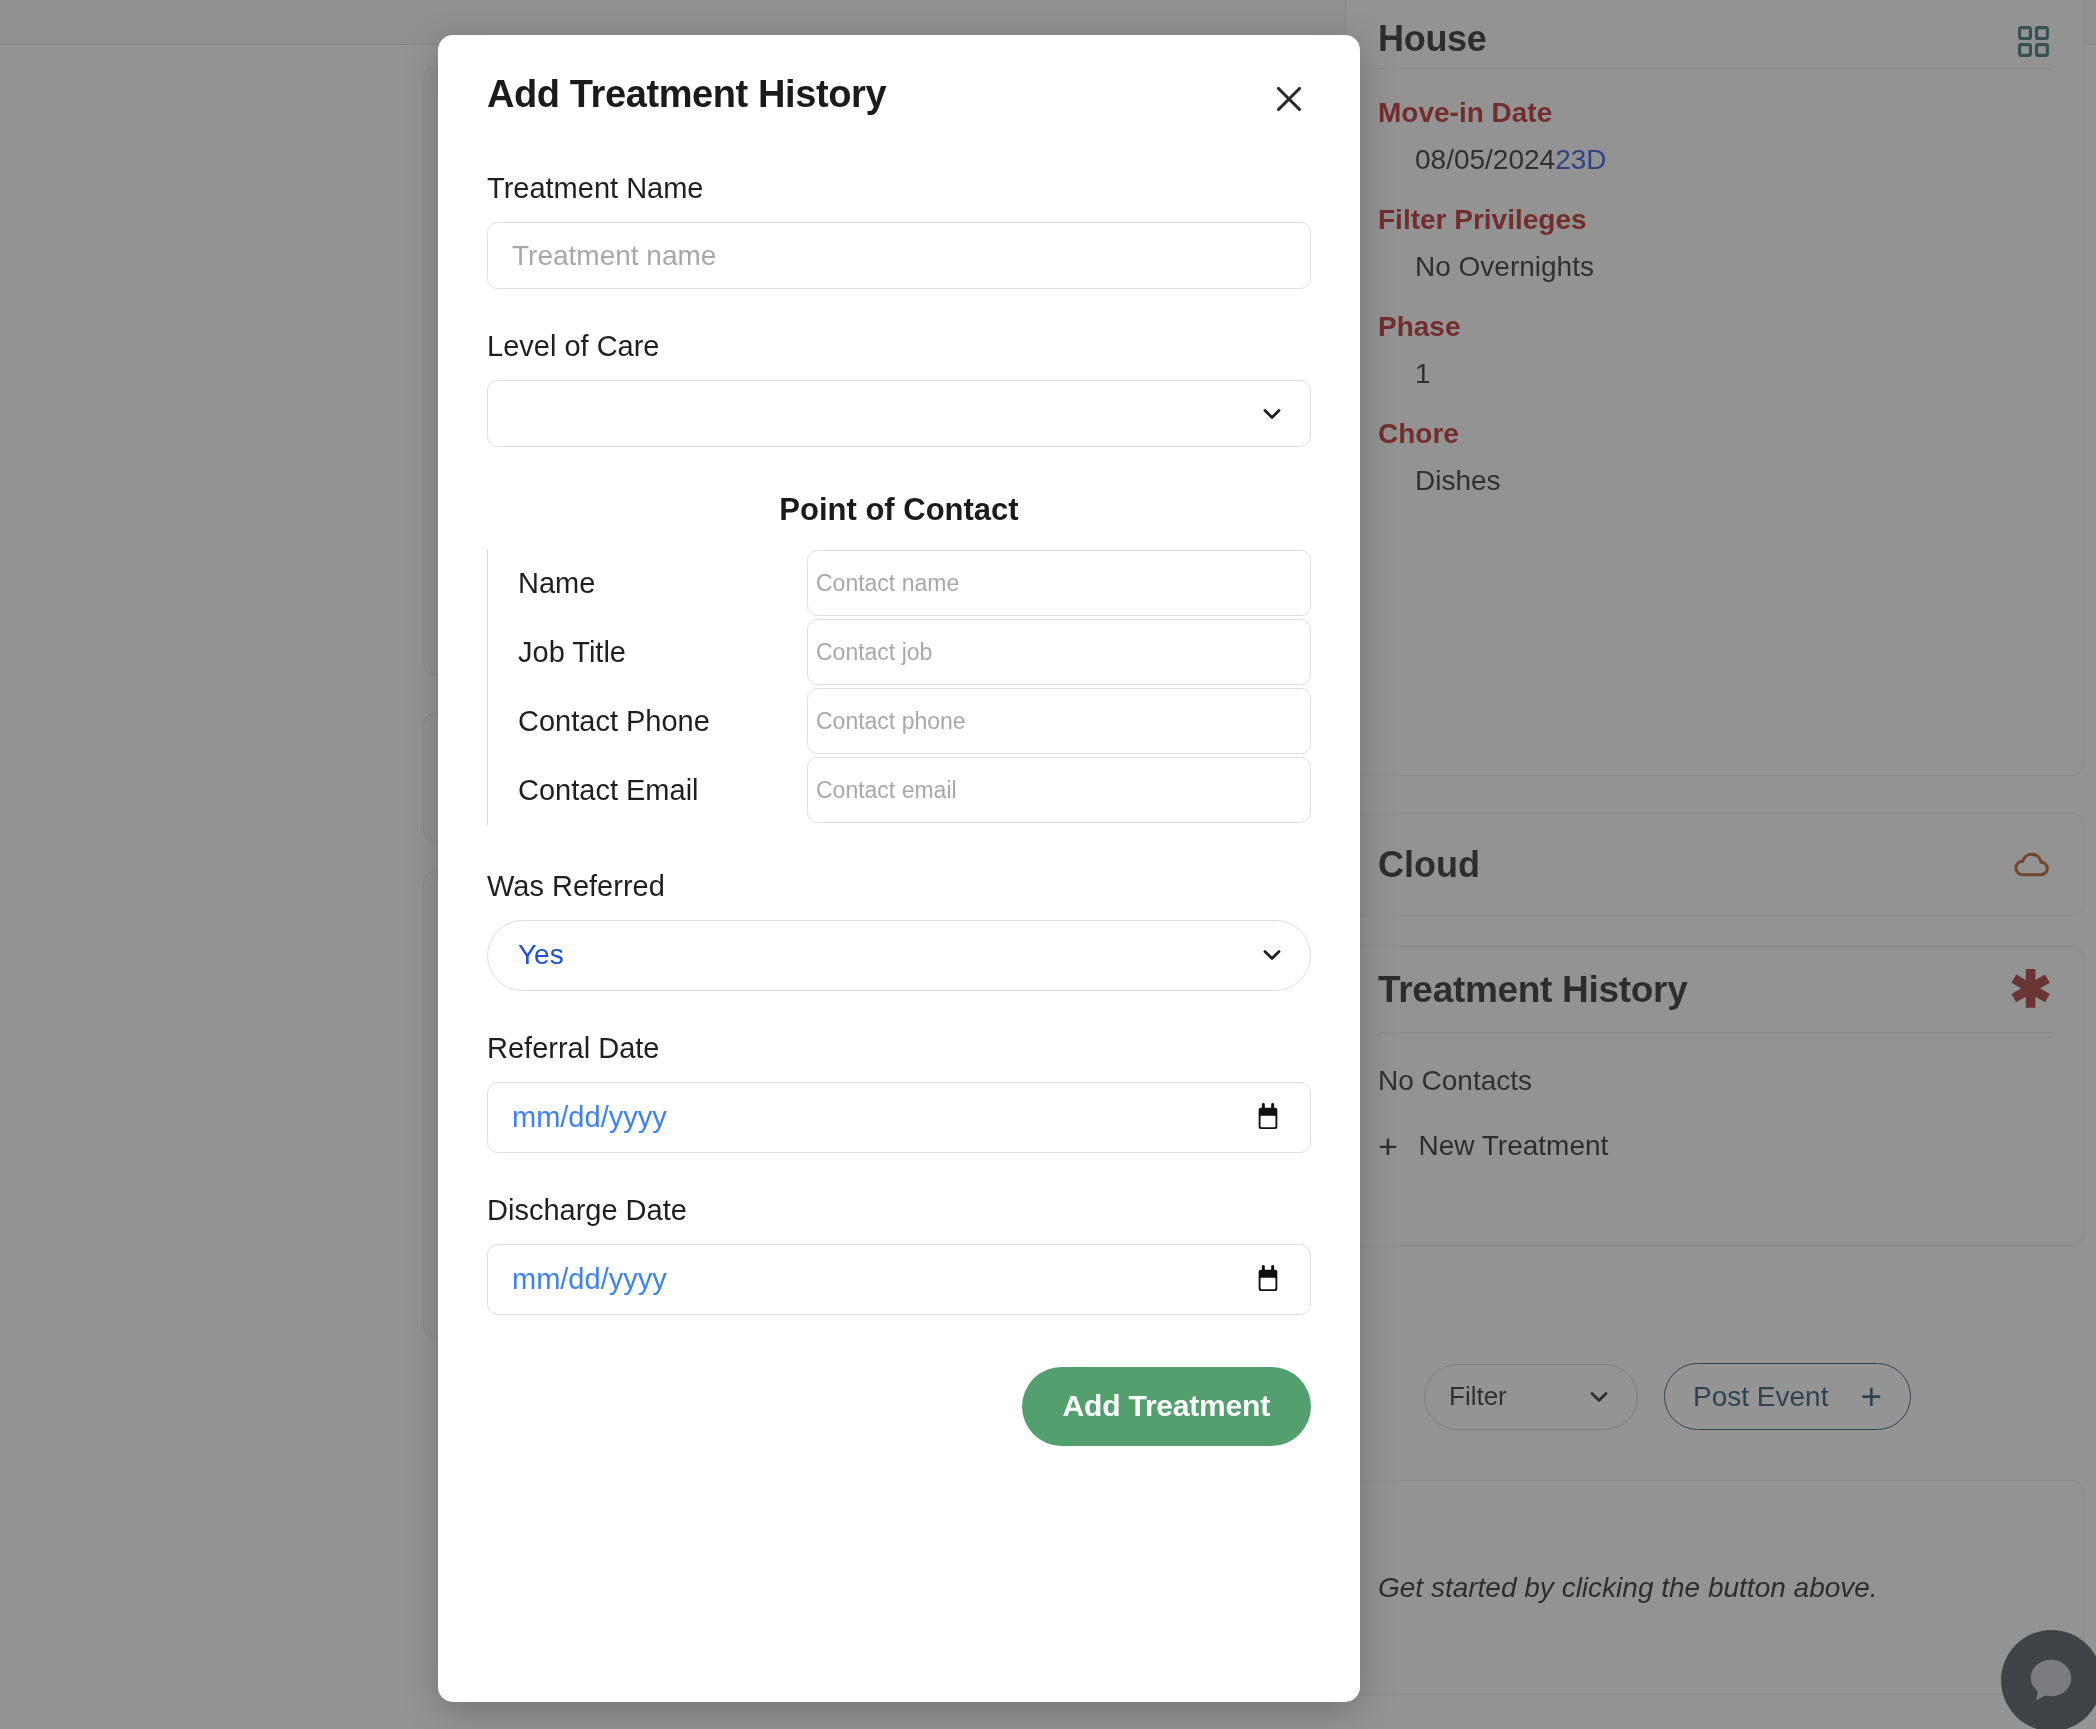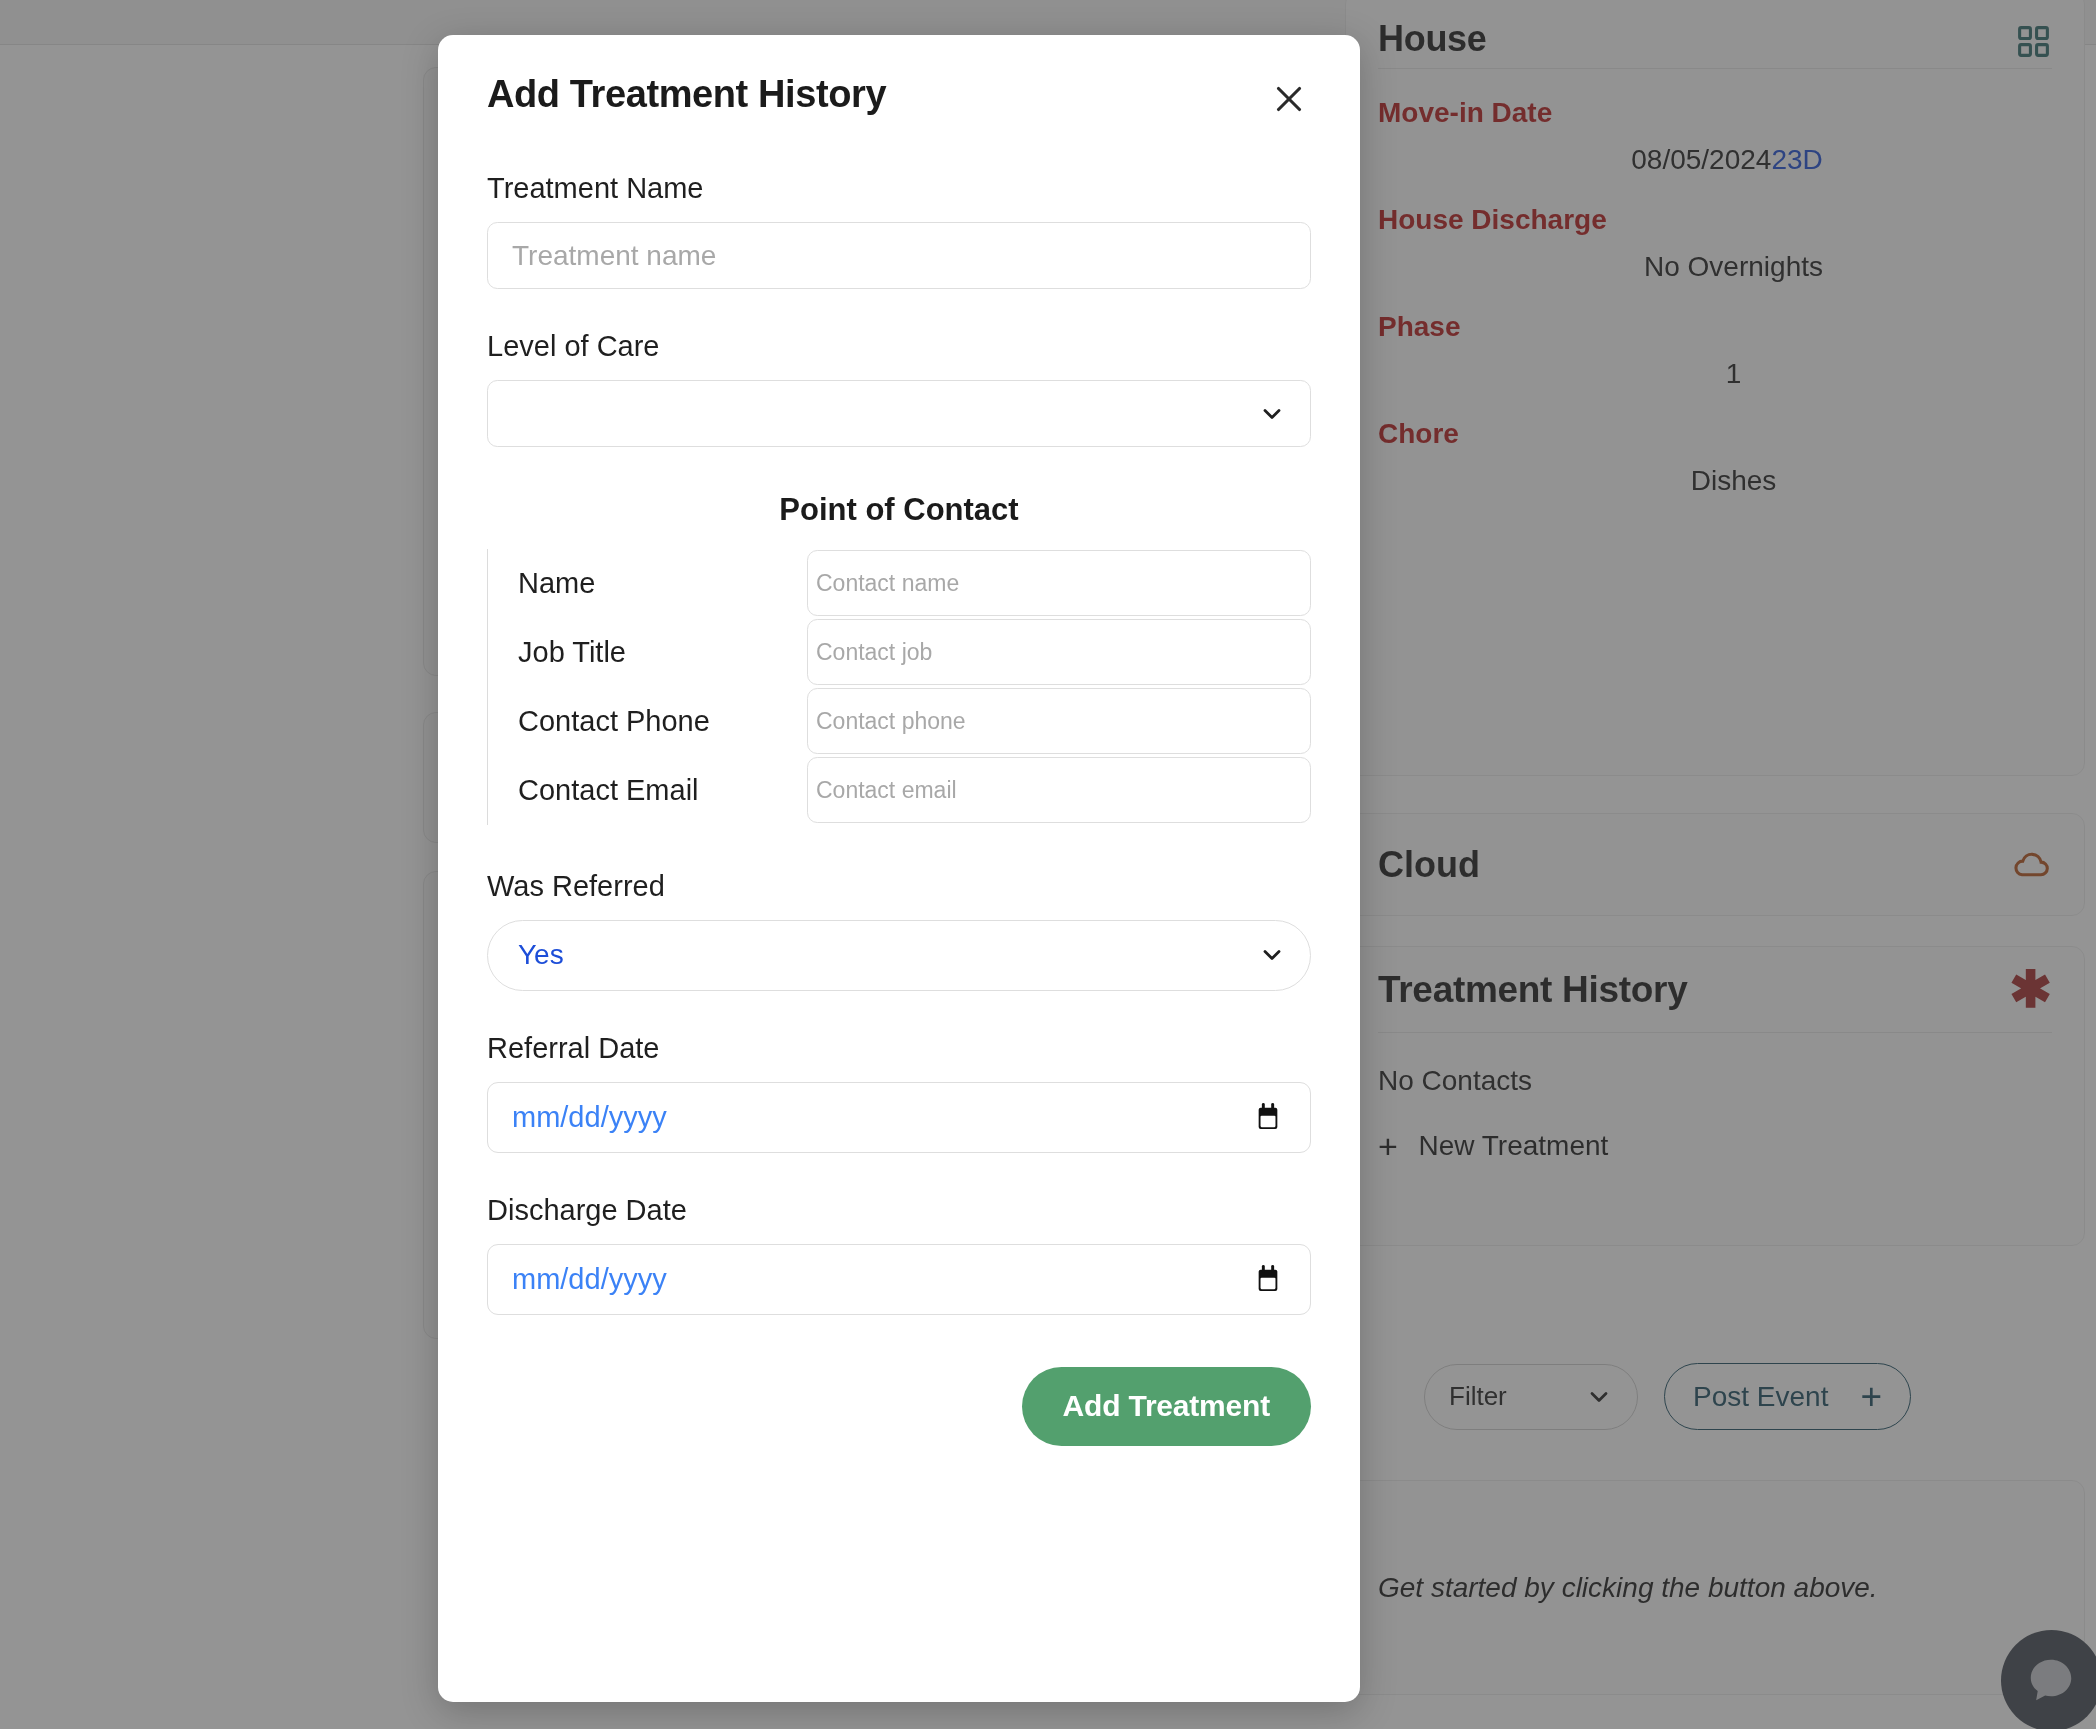--- a/index.html
+++ b/index.html
@@ -66,21 +66,21 @@
   .teal-icon { color: #2d6a6a; display: flex; align-items: center; }
 
   .detail-row { padding-top: 28px; }
   .detail-label {
     font-size: 28px;
     font-weight: 700;
     color: #b91c1c;
   }
   .detail-value-line {
     display: flex;
-    justify-content: center;
+    justify-content: flex-start;
     align-items: baseline;
     padding: 15px 0 0 37px;
   }
   .detail-value {
     font-size: 28px;
     color: #222;
     font-weight: 400;
   }
   .detail-badge {
     font-size: 28px;
@@ -426,21 +426,21 @@
 
     <div class="detail-row">
       <div class="detail-label">Move-in Date</div>
       <div class="detail-value-line">
         <span class="detail-value">08/05/2024</span>
         <span class="detail-badge">23D</span>
       </div>
     </div>
 
     <div class="detail-row">
-      <div class="detail-label">House Discharge</div>
+      <div class="detail-label">Filter Privileges</div>
       <div class="detail-value-line">
         <span class="detail-value">No Overnights</span>
       </div>
     </div>
 
     <div class="detail-row">
       <div class="detail-label">Phase</div>
       <div class="detail-value-line">
         <span class="detail-value">1</span>
       </div>

